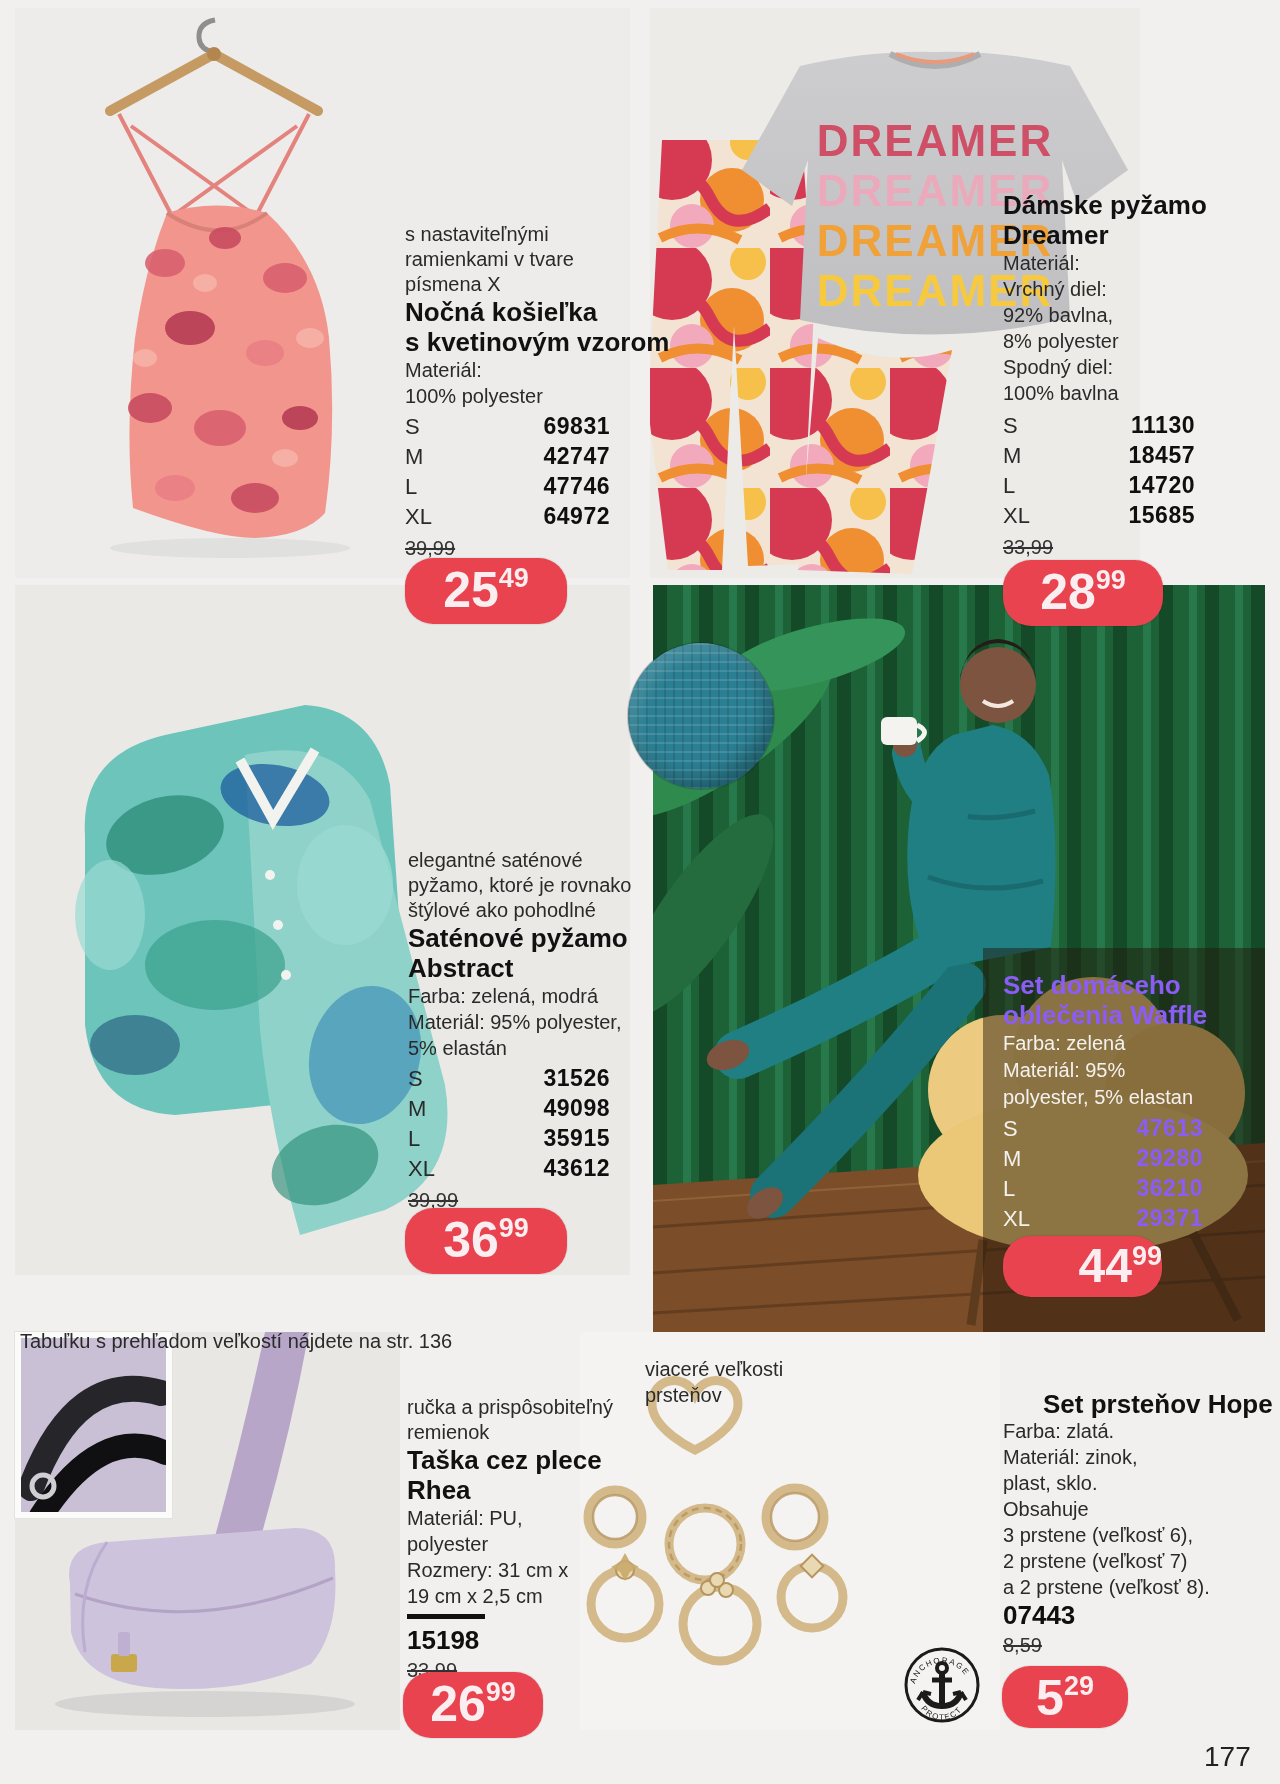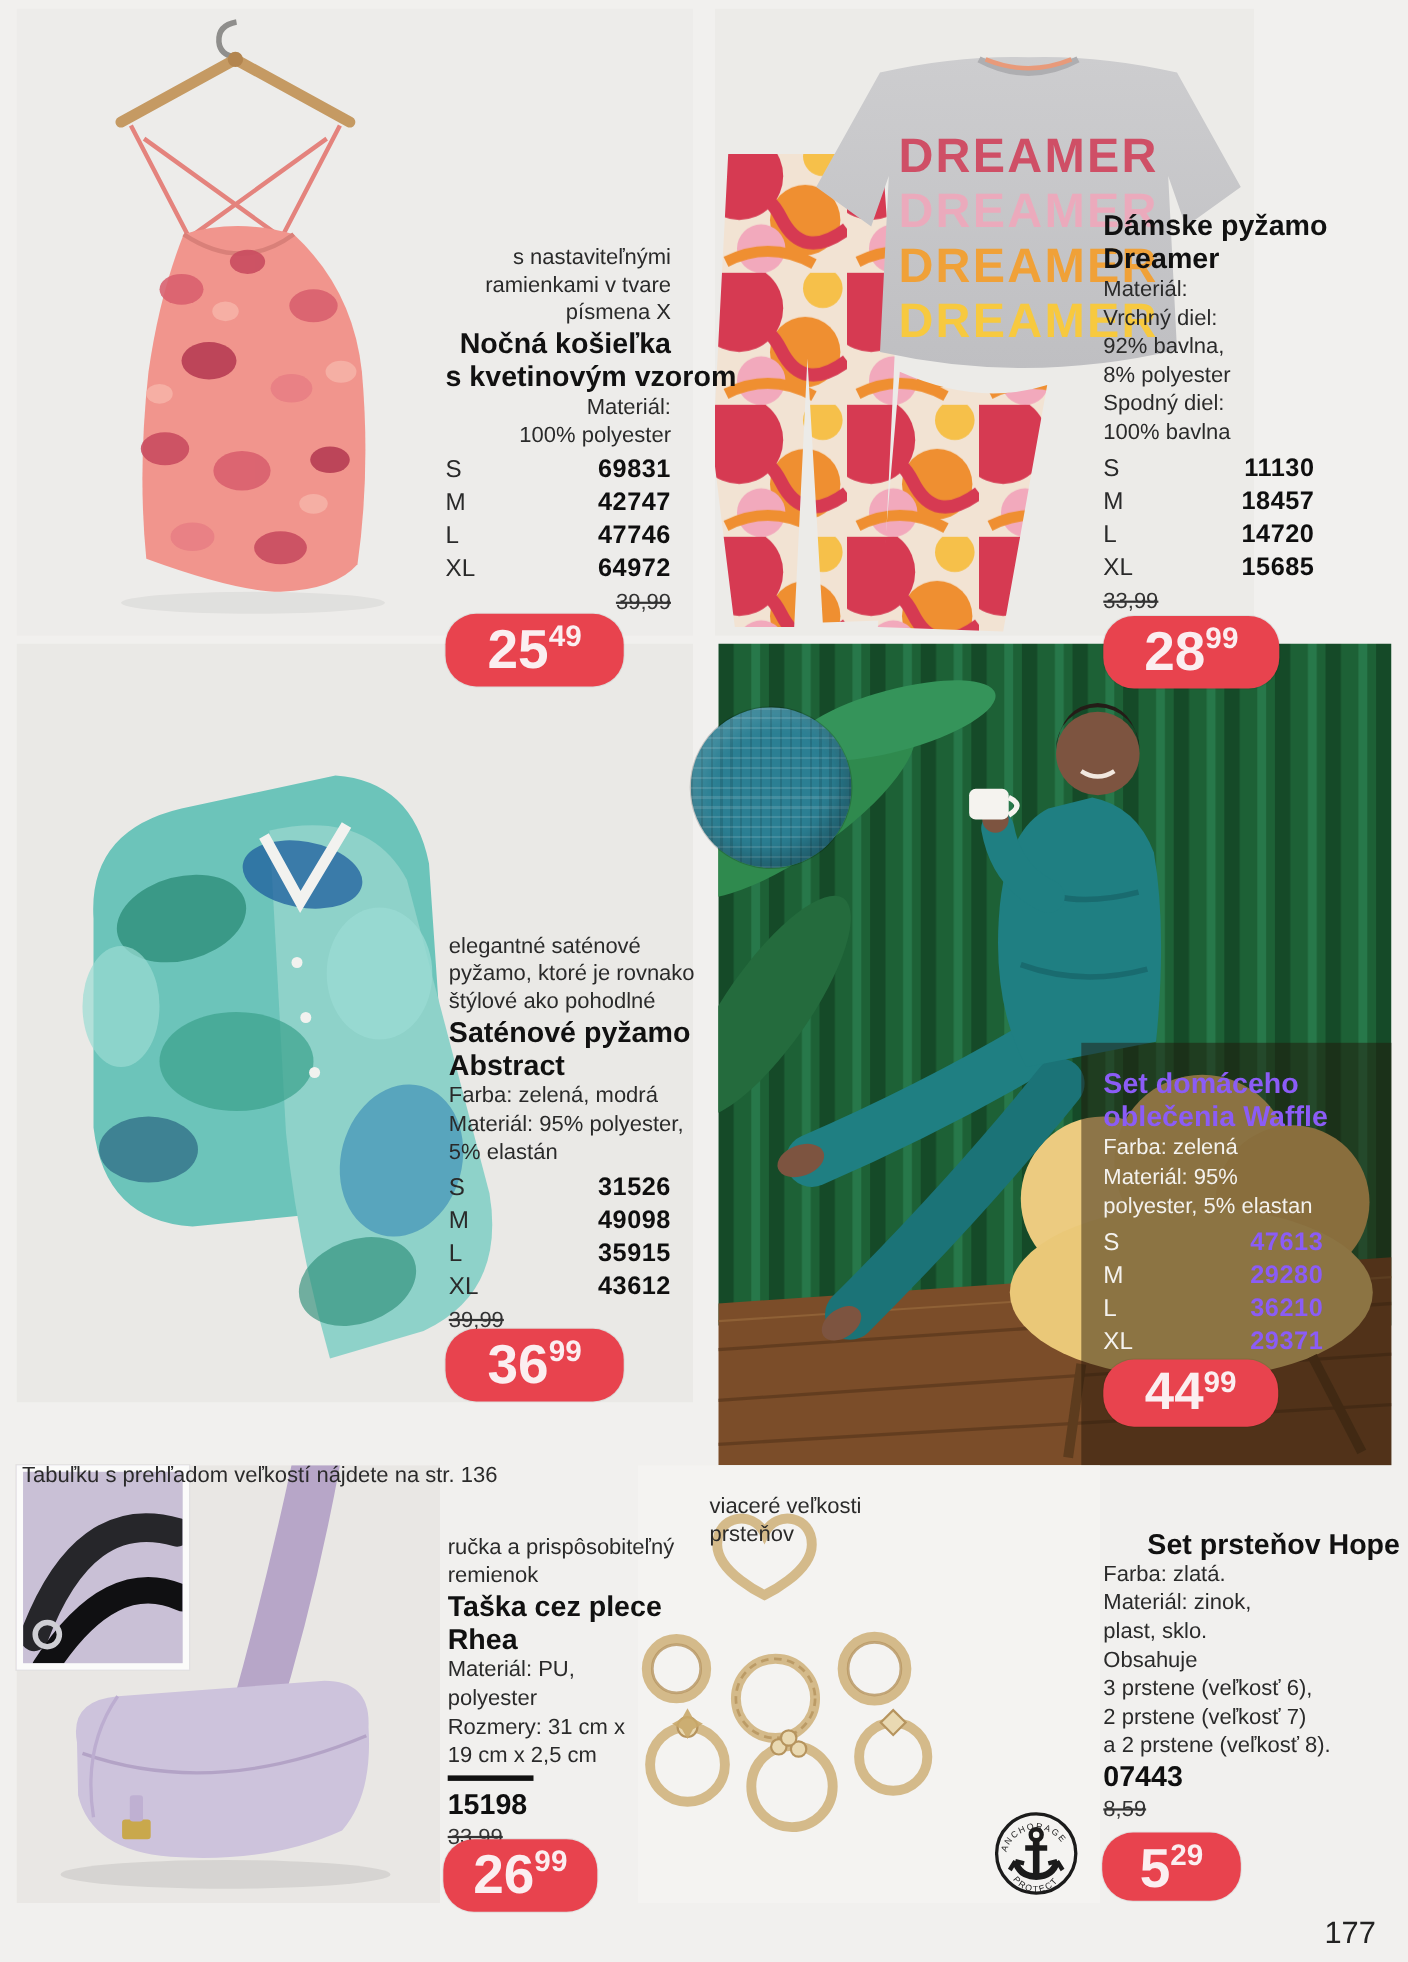--- a/index.html
+++ b/index.html
@@ -241,21 +241,21 @@
     </text>
     <g stroke="#1b1b1b" fill="none">
       <circle cx="39" cy="22" r="5" stroke-width="4"></circle>
       <path d="M39 27 L39 58" stroke-width="6"></path>
       <path d="M29 34 L49 34" stroke-width="5"></path>
       <path d="M20 46 Q24 60 39 60 Q54 60 58 46" stroke-width="6"></path>
       <path d="M20 46 L15 54 M20 46 L28 48 M58 46 L63 54 M58 46 L50 48" stroke-width="4"></path>
     </g>
   </svg>
 
-  <div class="col" style="left:405px;top:222px;width:205px;text-align:right;">
+  <div class="col" style="left:405px;top:222px;width:205px;">
     <div class="desc">s nastaviteľnými</div>
     <div class="desc">ramienkami v tvare</div>
     <div class="desc">písmena X</div>
     <div class="bname">Nočná košieľka</div>
     <div class="bname">s kvetinovým vzorom</div>
     <div class="det">Materiál:</div>
     <div class="det">100% polyester</div>
     <div style="height:4px;"></div>
     <div class="size-row">
         <span>S</span>
@@ -365,21 +365,21 @@
       </div>
     <div class="size-row">
         <span>L</span>
         <span class="code">36210</span>
       </div>
     <div class="size-row">
         <span>XL</span>
         <span class="code">29371</span>
       </div>
   </div>
-  <div class="price-box" style="left:1003px;top:1236px;width:159px;height:61px;">
+  <div class="price-box" style="left:1003px;top:1236px;width:159px;height:61px;justify-content:flex-end;">
     <span class="pm" style="font-size:48px;line-height:60px;">44</span>
       <span class="pc">99</span>
   </div>
 
   <div class="col" style="left:407px;top:1395px;width:205px;">
     <div class="desc">ručka a prispôsobiteľný</div>
     <div class="desc">remienok</div>
     <div class="bname">Taška cez plece</div>
     <div class="bname">Rhea</div>
     <div class="det">Materiál: PU,</div>

